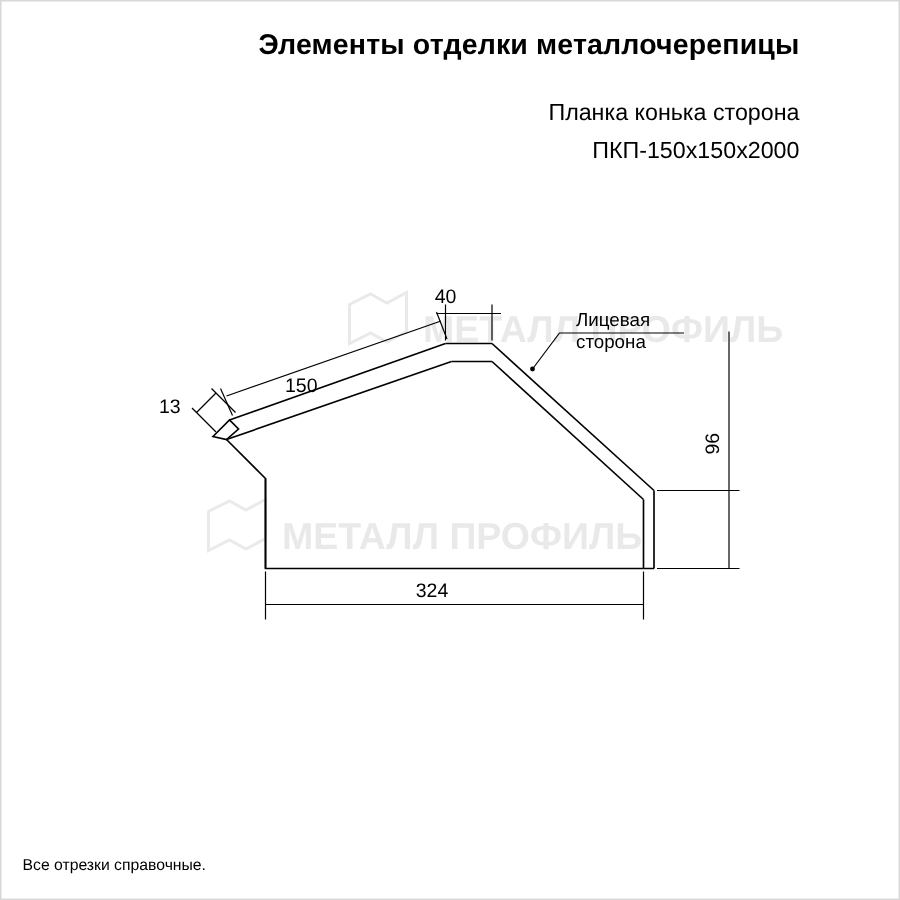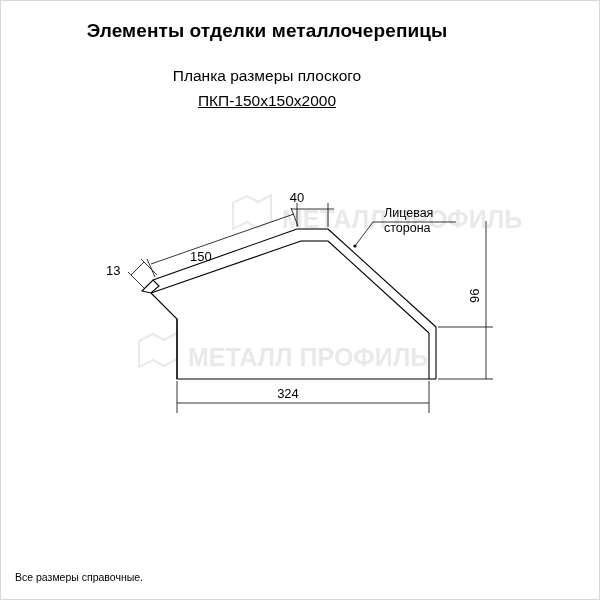--- a/index.html
+++ b/index.html
@@ -19,37 +19,36 @@
     width: 600px;
     height: 600px;
     box-sizing: border-box;
     border: 1px solid #d8d8d8;
   }
   .title-block {
     position: absolute;
     top: 18px;
     left: 0;
     width: 532px;
-    text-align: center;
+    text-align: right;
   }
   .main-title {
     font-size: 19px;
     font-weight: bold;
     letter-spacing: 0.1px;
     line-height: 24px;
   }
   .sub-title {
     margin-top: 20px;
     font-size: 15.5px;
     line-height: 25px;
   }
   .sub-title-line2 {
     font-size: 15.5px;
     line-height: 25px;
-    text-decoration: underline;
   }
   .drawing {
     position: absolute;
     top: 150px;
     left: 0;
     width: 600px;
     height: 300px;
   }
   .footer {
     position: absolute;
@@ -62,21 +61,21 @@
   svg { display: block; }
   text { font-family: "Liberation Sans", sans-serif; }
 </style>
 </head>
 <body>
 
 <div class="page">
 
   <div class="title-block">
     <div class="main-title">Элементы отделки металлочерепицы</div>
-    <div class="sub-title">Планка размеры плоского</div>
+    <div class="sub-title">Планка конька сторона</div>
     <div class="sub-title-line2">ПКП-150x150x2000</div>
   </div>
 
   <div class="drawing">
     <svg width="600" height="300" viewBox="0 0 600 300">
 
       <g opacity="0.30">
 
         <path d="M232 52 l14 -7 l11 6 l13 -7 l0 26 l-13 7 l-11 -6 l-14 7 z" fill="none" stroke="#b9b9b9" stroke-width="2"></path>
         <text x="281" y="77" font-size="25" font-weight="bold" fill="#b9b9b9">МЕТАЛЛ ПРОФИЛЬ</text>
@@ -149,16 +148,16 @@
         <line x1="176" y1="230" x2="176" y2="262"></line>
         <line x1="428" y1="230" x2="428" y2="262"></line>
         <line x1="176" y1="252" x2="428" y2="252"></line>
       </g>
       <text x="287" y="247" font-size="13" fill="#000" text-anchor="middle">324</text>
 
     </svg>
   </div>
 
   <div class="footer">
-    <div>Все размеры справочные.</div>
+    <div>Все отрезки справочные.</div>
   </div>
 
 </div>
 
 </body></html>

